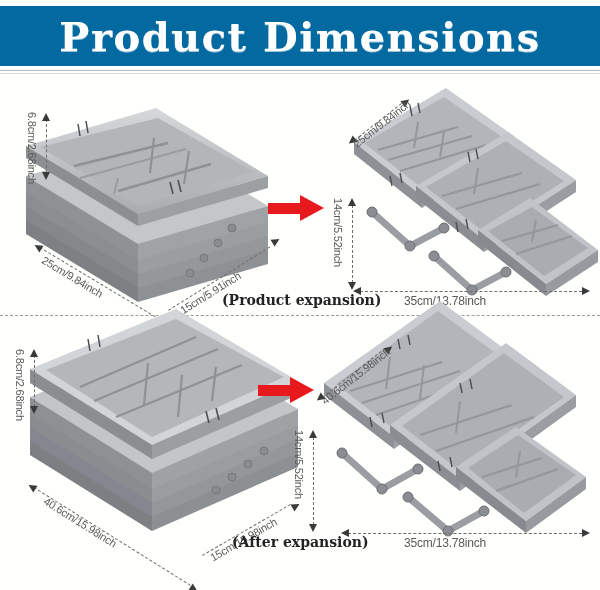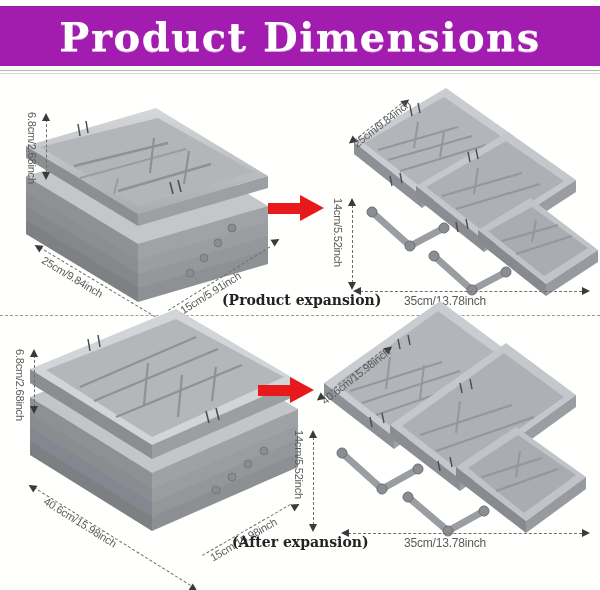--- a/index.html
+++ b/index.html
@@ -8,21 +8,21 @@
     background:#fffffe;
     font-family:"Liberation Sans", sans-serif;
     overflow:hidden;
     position:relative;
   }
   #stage{position:relative;width:600px;height:590px;overflow:hidden;}
 
   
   .banner{
     position:absolute;left:0;top:6px;width:600px;height:60px;
-    background:#a21caf;
+    background:#0369a1;
   }
   .banner-title{
     position:absolute;left:0;top:0;width:600px;height:60px;
     display:flex;align-items:center;justify-content:center;
     font-family:"DejaVu Serif", serif;
     font-weight:bold;
     font-size:40px;
     letter-spacing:1.5px;
     color:#ffffff;
     text-shadow:0 1px 0 rgba(255,255,255,.6);

